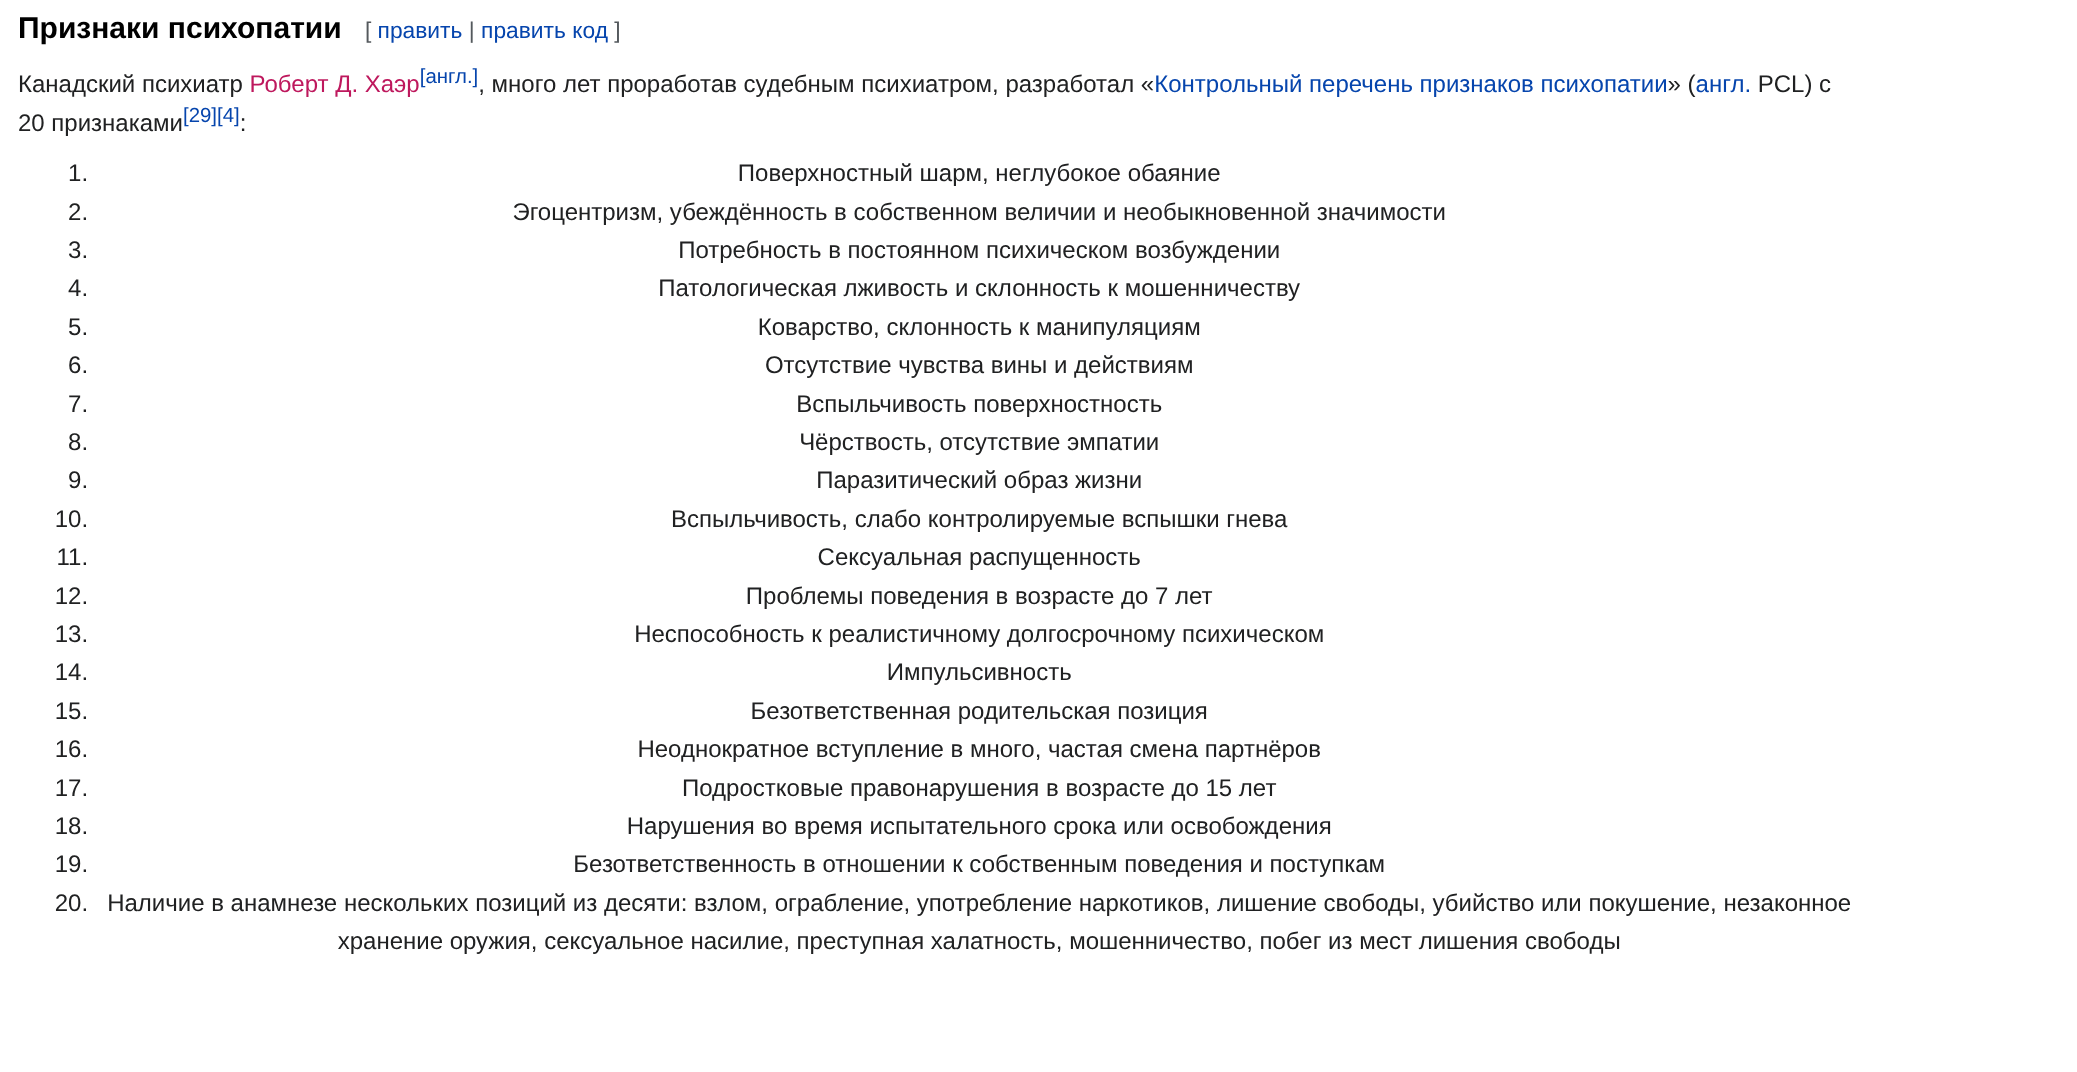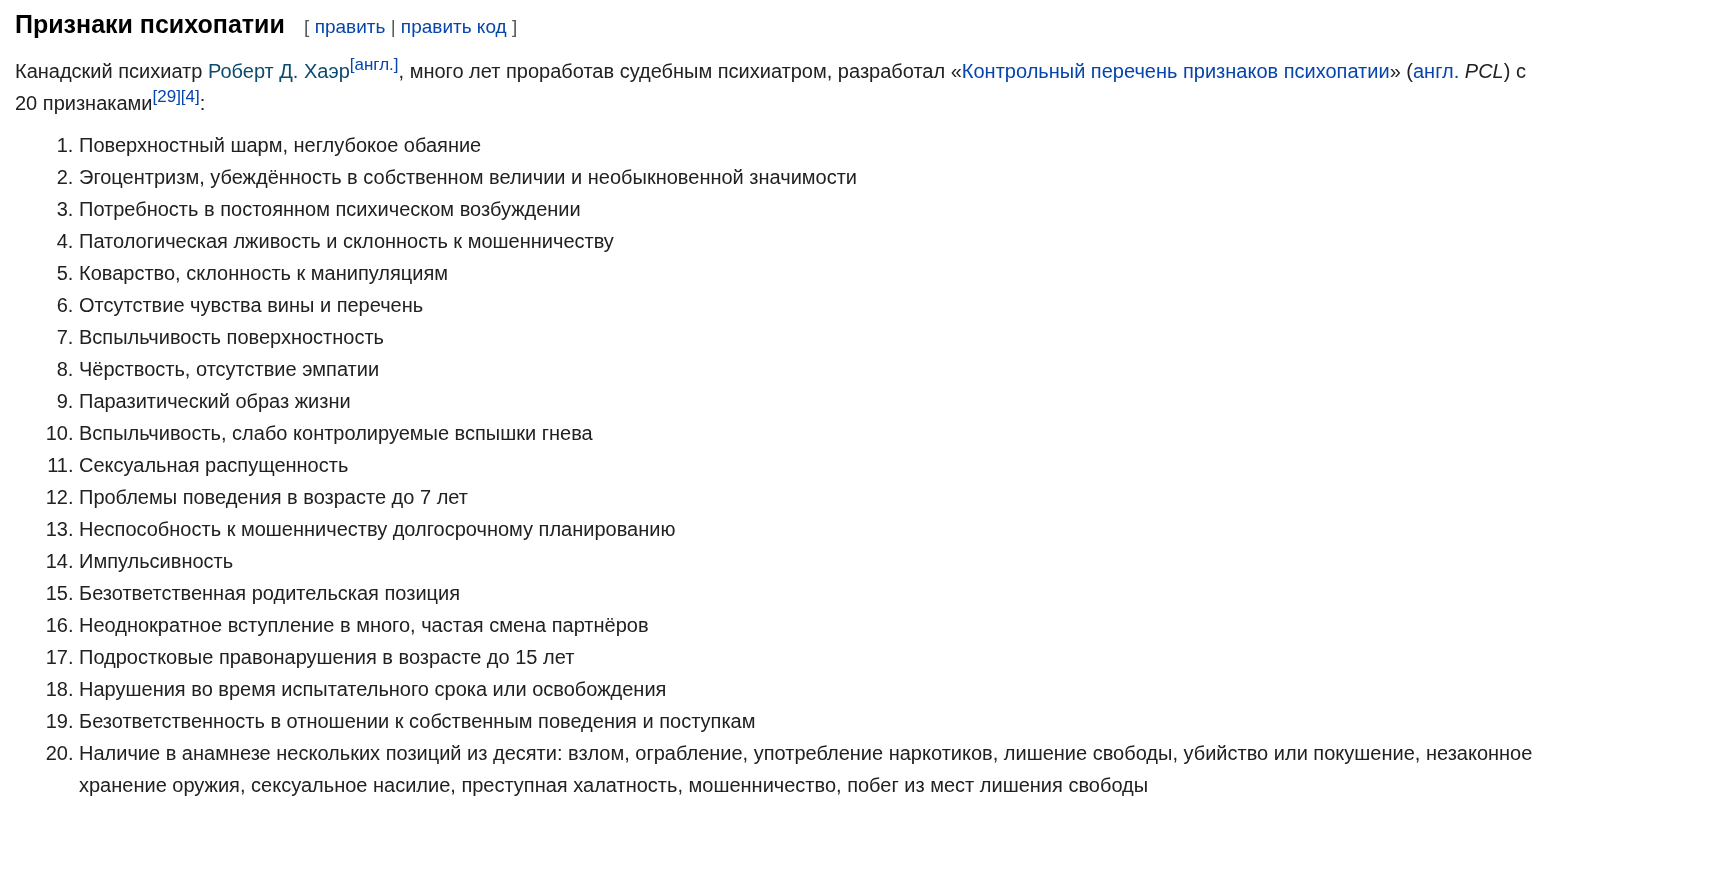--- a/index.html
+++ b/index.html
@@ -12,21 +12,21 @@
   }
   .page {
     width: 1571px;
     min-height: 893px;
     padding: 8px 18px 10px 15px;
     font-size: 20px;
     line-height: 1.6;
   }
   a { text-decoration: none; cursor: pointer; }
   a.bluelink { color: #0645ad; }
-  a.redlink  { color: #0c4a6e; }
+  a.redlink  { color: #be185d; }
 
   h2.section-heading {
     margin: 0 0 6px 0;
     padding: 0;
     font-size: 25px;
     font-weight: bold;
     color: #000000;
     line-height: 1.3;
   }
   .editsection {
@@ -39,25 +39,26 @@
   .editsection .divider { color: #54595d; }
 
   p.intro {
     margin: 14px 0 10px 0;
   }
   sup.ref, sup.lang-note {
     font-size: 17px;
     line-height: 0;
     vertical-align: super;
   }
-  .abbr-lat { font-style: italic; }
+  .abbr-lat { }
 
   ol.traits {
     margin: 6px 0 0 0;
     padding: 0 0 0 64px;
+    text-align: center;
   }
   ol.traits li {
     margin: 0;
     padding: 0;
   }
 </style>
 </head>
 <body>
 
 <div class="page">
@@ -71,28 +72,28 @@
     </span></h2>
 
   <p class="intro"><span>Канадский психиатр </span><a href="#" class="redlink">Роберт Д. Хаэр</a><sup class="lang-note"><a href="#" class="bluelink">[англ.]</a></sup><span>, много лет проработав судебным психиатром, разработал «</span><a href="#" class="bluelink">Контрольный перечень признаков психопатии</a><span>» (</span><a href="#" class="bluelink">англ.</a><span class="abbr-lat"> PCL</span><span>) с 20 признаками</span><sup class="ref"><a href="#" class="bluelink">[29]</a></sup><sup class="ref"><a href="#" class="bluelink">[4]</a></sup><span>:</span></p>
 
   <ol class="traits">
       <li>Поверхностный шарм, неглубокое обаяние</li>
       <li>Эгоцентризм, убеждённость в собственном величии и необыкновенной значимости</li>
       <li>Потребность в постоянном психическом возбуждении</li>
       <li>Патологическая лживость и склонность к мошенничеству</li>
       <li>Коварство, склонность к манипуляциям</li>
-      <li>Отсутствие чувства вины и перечень</li>
+      <li>Отсутствие чувства вины и действиям</li>
       <li>Вспыльчивость поверхностность</li>
       <li>Чёрствость, отсутствие эмпатии</li>
       <li>Паразитический образ жизни</li>
       <li>Вспыльчивость, слабо контролируемые вспышки гнева</li>
       <li>Сексуальная распущенность</li>
       <li>Проблемы поведения в возрасте до 7 лет</li>
-      <li>Неспособность к мошенничеству долгосрочному планированию</li>
+      <li>Неспособность к реалистичному долгосрочному психическом</li>
       <li>Импульсивность</li>
       <li>Безответственная родительская позиция</li>
       <li>Неоднократное вступление в много, частая смена партнёров</li>
       <li>Подростковые правонарушения в возрасте до 15 лет</li>
       <li>Нарушения во время испытательного срока или освобождения</li>
       <li>Безответственность в отношении к собственным поведения и поступкам</li>
       <li>Наличие в анамнезе нескольких позиций из десяти: взлом, ограбление, употребление наркотиков, лишение свободы, убийство или покушение, незаконное хранение оружия, сексуальное насилие, преступная халатность, мошенничество, побег из мест лишения свободы</li>
     </ol>
 
 </div>

